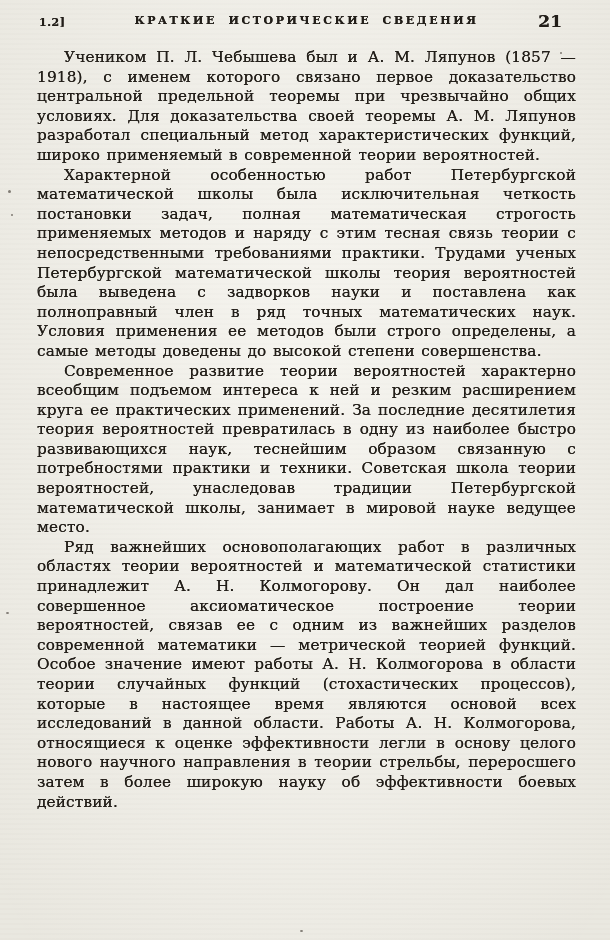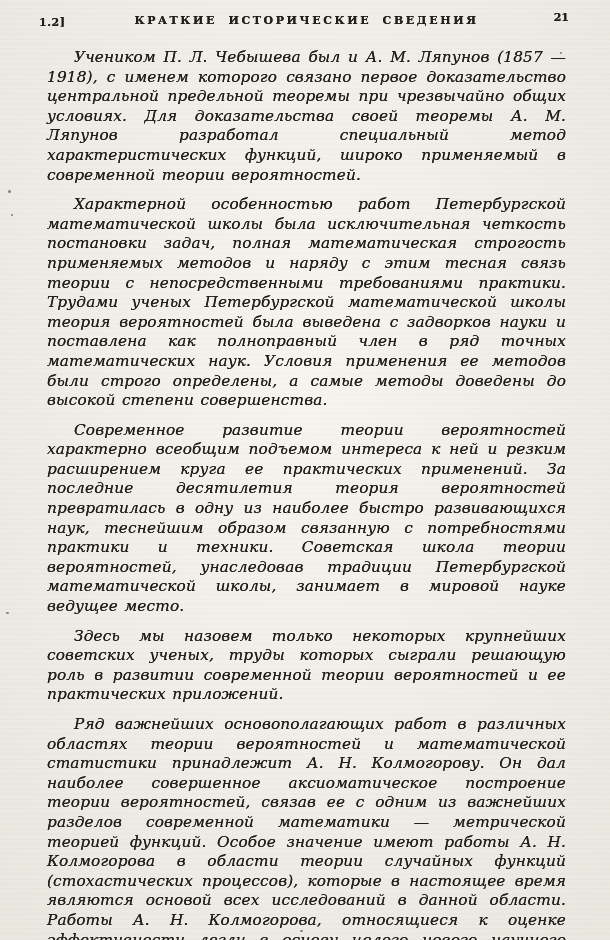--- a/index.html
+++ b/index.html
@@ -42,40 +42,39 @@
     top: 1px;
     text-align: center;
     font-size: 11px;
     font-weight: bold;
     letter-spacing: 2.6px;
     word-spacing: 5px;
     text-shadow: 0 0 0.6px rgba(30,25,20,0.9);
   }
   .page-number {
     position: absolute;
-    right: 7px;
+    right: 14px;
     top: -2px;
-    font-size: 11px;
+    font-size: 17px;
     font-weight: bold;
     text-shadow: 0 0 0.6px rgba(30,25,20,0.9);
     text-align: center;
   }
   .body-text {
     margin-top: 11px;
     font-size: 15.3px;
     line-height: 19.6px;
     text-align: justify;
     letter-spacing: 0.15px;
   }
   .body-text p {
-    margin: 10px;
+    margin: 0;
     text-indent: 27px;
     text-shadow: 0 0 0.65px rgba(32,26,20,0.95);
     word-spacing: 1.5px;
-    font-style: italic;
   }
   
   .speck {
     position: absolute;
     background: rgba(40,32,26,0.55);
     border-radius: 50%;
     pointer-events: none;
   }
 </style>
 </head>
@@ -86,21 +85,20 @@
   <div class="running-head">
     <span class="section-marker">1.2]</span>
     <span class="head-title">КРАТКИЕ  ИСТОРИЧЕСКИЕ  СВЕДЕНИЯ</span>
     <span class="page-number">21</span>
   </div>
 
   <div class="body-text">
     <p>Учеником П. Л. Чебышева был и А. М. Ляпунов (1857 — 1918), с именем которого связано первое доказательство центральной предельной теоремы при чрезвычайно общих условиях. Для доказательства своей теоремы А. М. Ляпунов разработал специальный метод характеристических функций, широко применяемый в современной теории вероятностей.</p>
     <p>Характерной особенностью работ Петербургской математической школы была исключительная четкость постановки задач, полная математическая строгость применяемых методов и наряду с этим тесная связь теории с непосредственными требованиями практики. Трудами ученых Петербургской математической школы теория вероятностей была выведена с задворков науки и поставлена как полноправный член в ряд точных математических наук. Условия применения ее методов были строго определены, а самые методы доведены до высокой степени совершенства.</p>
     <p>Современное развитие теории вероятностей характерно всеобщим подъемом интереса к ней и резким расширением круга ее практических применений. За последние десятилетия теория вероятностей превратилась в одну из наиболее быстро развивающихся наук, теснейшим образом связанную с потребностями практики и техники. Советская школа теории вероятностей, унаследовав традиции Петербургской математической школы, занимает в мировой науке ведущее место.</p>
-    <p>Здесь мы назовем только некоторых крупнейших советских ученых, труды которых сыграли решающую роль в развитии современной теории вероятностей и ее практических приложений.</p>
     <p>Ряд важнейших основополагающих работ в различных областях теории вероятностей и математической статистики принадлежит А. Н. Колмогорову. Он дал наиболее совершенное аксиоматическое построение теории вероятностей, связав ее с одним из важнейших разделов современной математики — метрической теорией функций. Особое значение имеют работы А. Н. Колмогорова в области теории случайных функций (стохастических процессов), которые в настоящее время являются основой всех исследований в данной области. Работы А. Н. Колмогорова, относящиеся к оценке эффективности легли в основу целого нового научного направления в теории стрельбы, переросшего затем в более широкую науку об эффективности боевых действий.</p>
   </div>
 
   <span class="speck" style="left:8px;  top:190px; width:3px; height:3px;"></span>
   <span class="speck" style="left:11px; top:214px; width:2px; height:2px;"></span>
   <span class="speck" style="left:6px;  top:612px; width:3px; height:2px;"></span>
   <span class="speck" style="left:300px;top:930px; width:3px; height:2px;"></span>
   <span class="speck" style="left:560px;top:52px;  width:2px; height:2px;"></span>
 
 </div>

